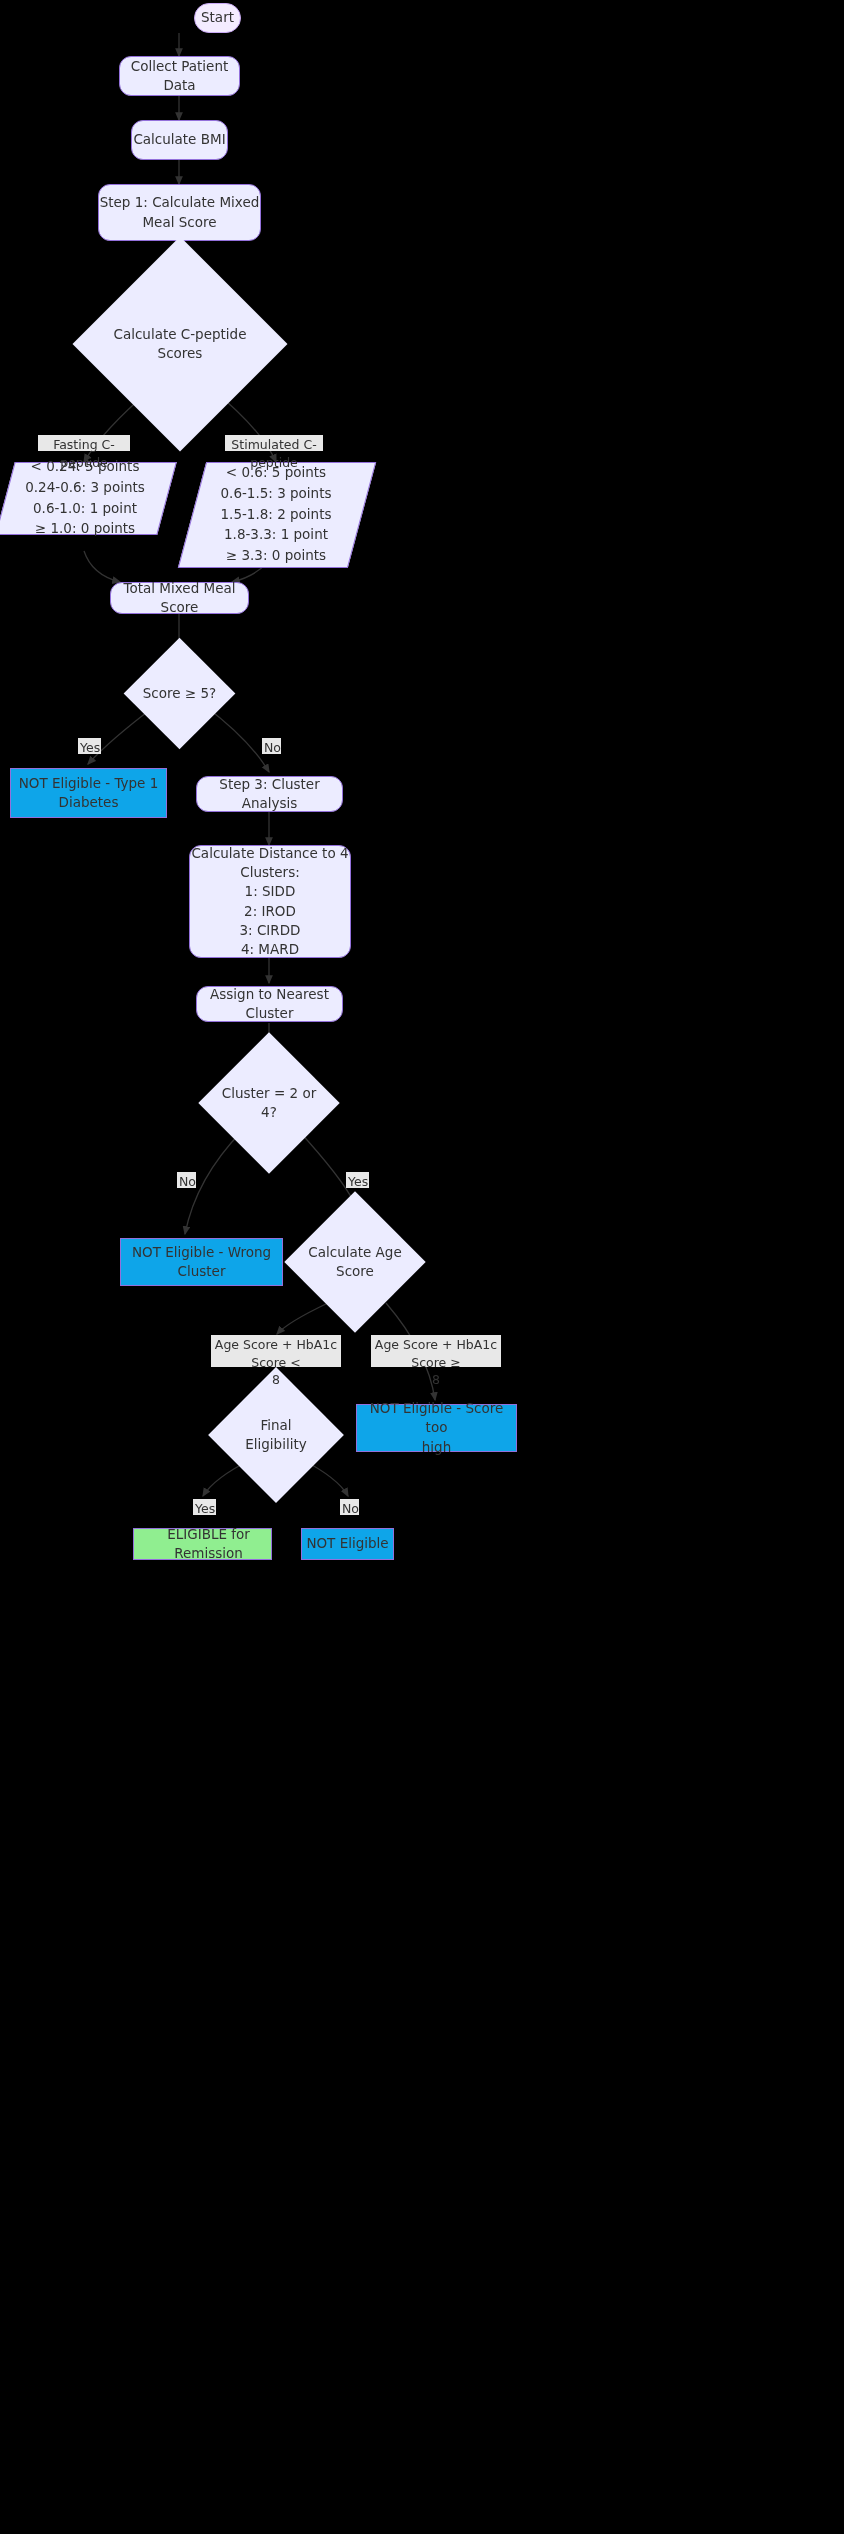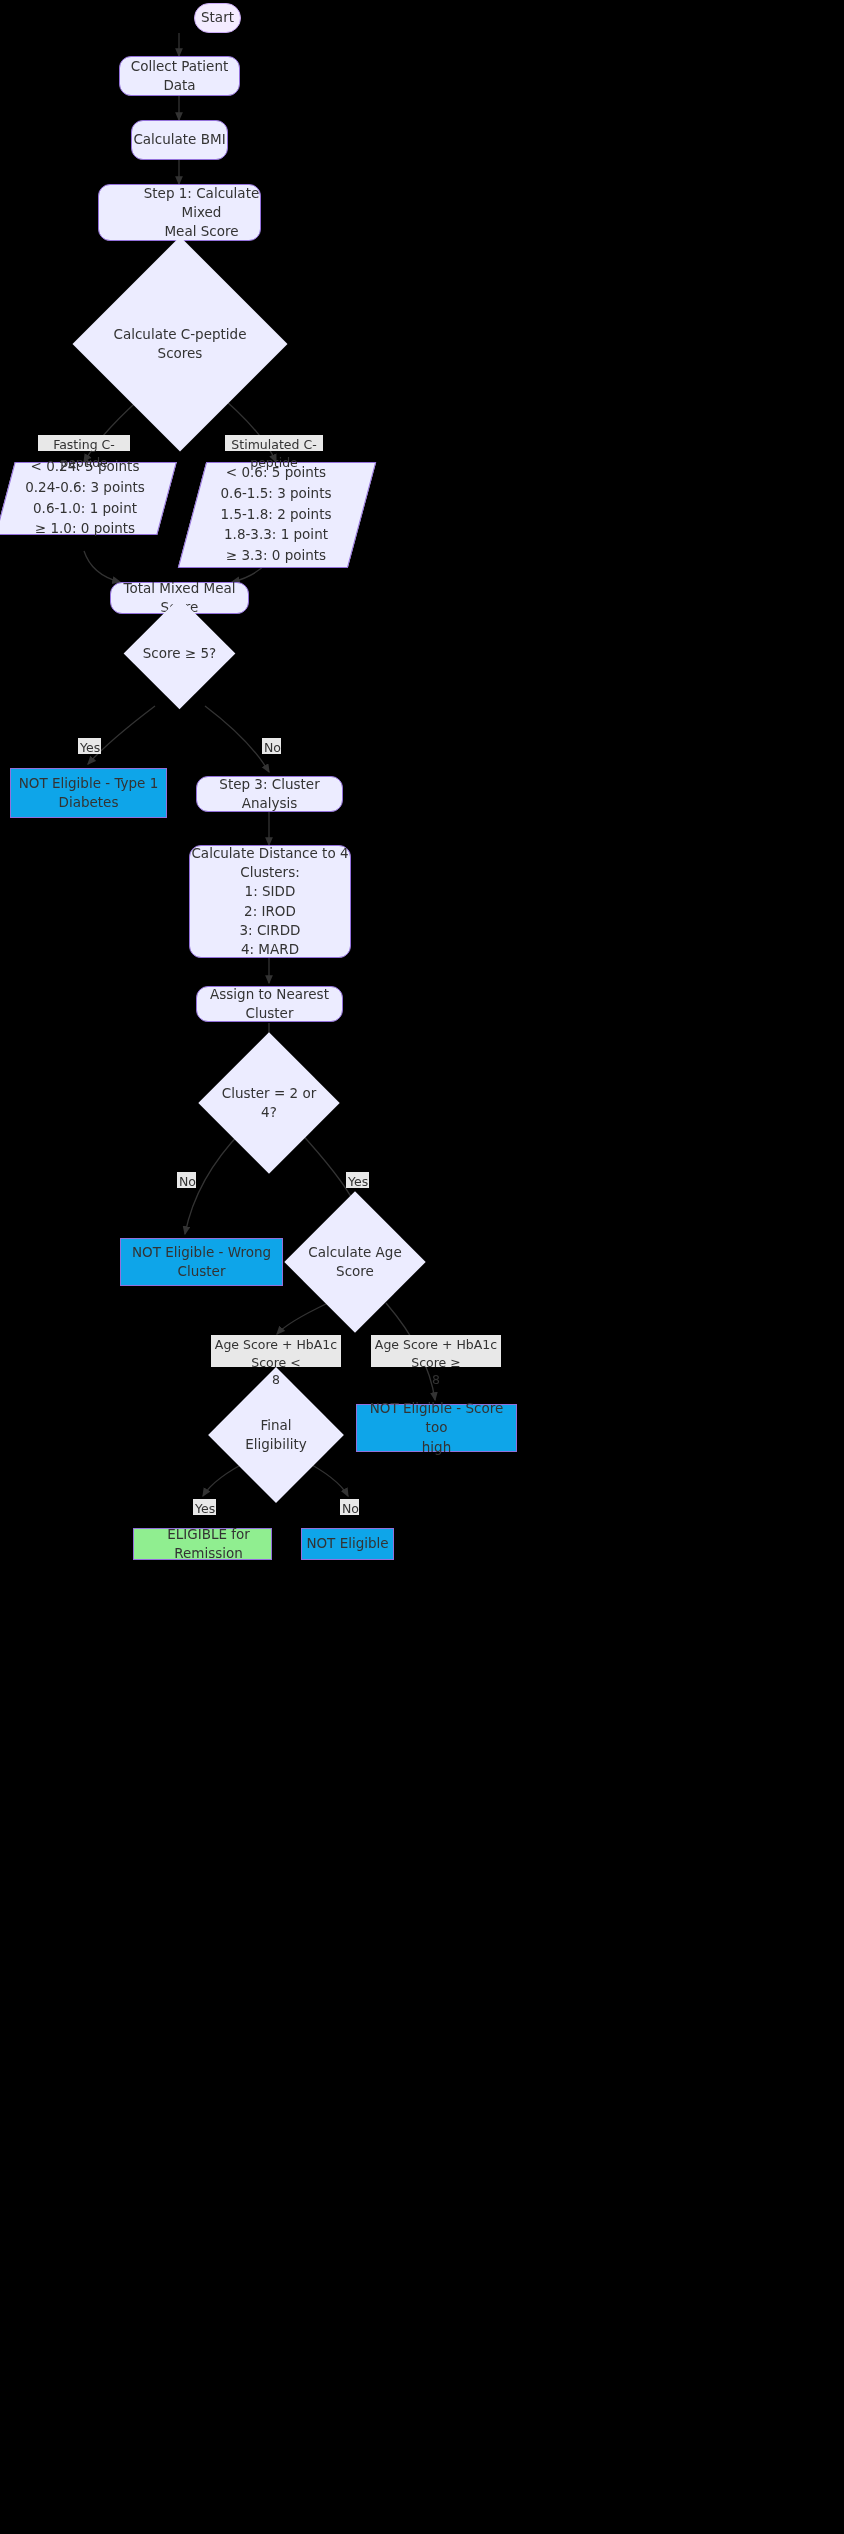--- a/index.html
+++ b/index.html
@@ -134,21 +134,21 @@
   </div>
 
   <div class="node proc" style="left:119px;top:56px;width:121px;height:40px;">
     <span>Collect Patient Data</span>
   </div>
 
   <div class="node proc" style="left:131px;top:120px;width:97px;height:40px;">
     <span>Calculate BMI</span>
   </div>
 
-  <div class="node proc" style="left:98px;top:184px;width:163px;height:57px;padding-left:44px;">
+  <div class="node proc" style="left:98px;top:184px;width:163px;height:57px;">
     <span>Step 1: Calculate Mixed
 Meal Score</span>
   </div>
 
   <div class="decision-wrap" style="left:104px;top:268px;width:152px;height:152px;">
     <div class="decision-shape" style="background:#ececff;"></div>
     <div class="dlabel" style="width:220px;">Calculate C-peptide Scores</div>
   </div>
 
   <div class="edge-label" style="left:38px;top:435px;width:92px;height:16px;">Fasting C-peptide</div>
@@ -169,21 +169,21 @@
 0.6-1.5: 3 points
 1.5-1.8: 2 points
 1.8-3.3: 1 point
 ≥ 3.3: 0 points</div>
   </div>
 
   <div class="node proc" style="left:110px;top:582px;width:139px;height:32px;">
     <span>Total Mixed Meal Score</span>
   </div>
 
-  <div class="decision-wrap" style="left:140px;top:614px;width:79px;height:79px;">
+  <div class="decision-wrap" style="left:140px;top:654px;width:79px;height:79px;">
     <div class="decision-shape"></div>
     <div class="dlabel" style="width:120px;">Score ≥ 5?</div>
   </div>
 
   <div class="edge-label" style="left:78px;top:738px;width:23px;height:16px;">Yes</div>
   <div class="edge-label" style="left:262px;top:738px;width:19px;height:16px;">No</div>
 
   <div class="node danger" style="left:10px;top:768px;width:157px;height:50px;">
     <span>NOT Eligible - Type 1
 Diabetes</span>

